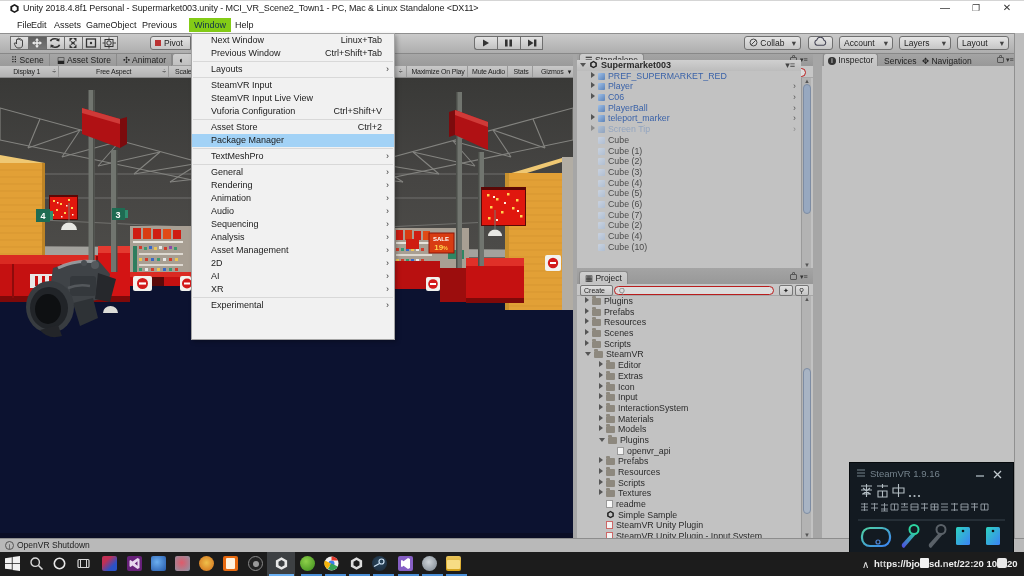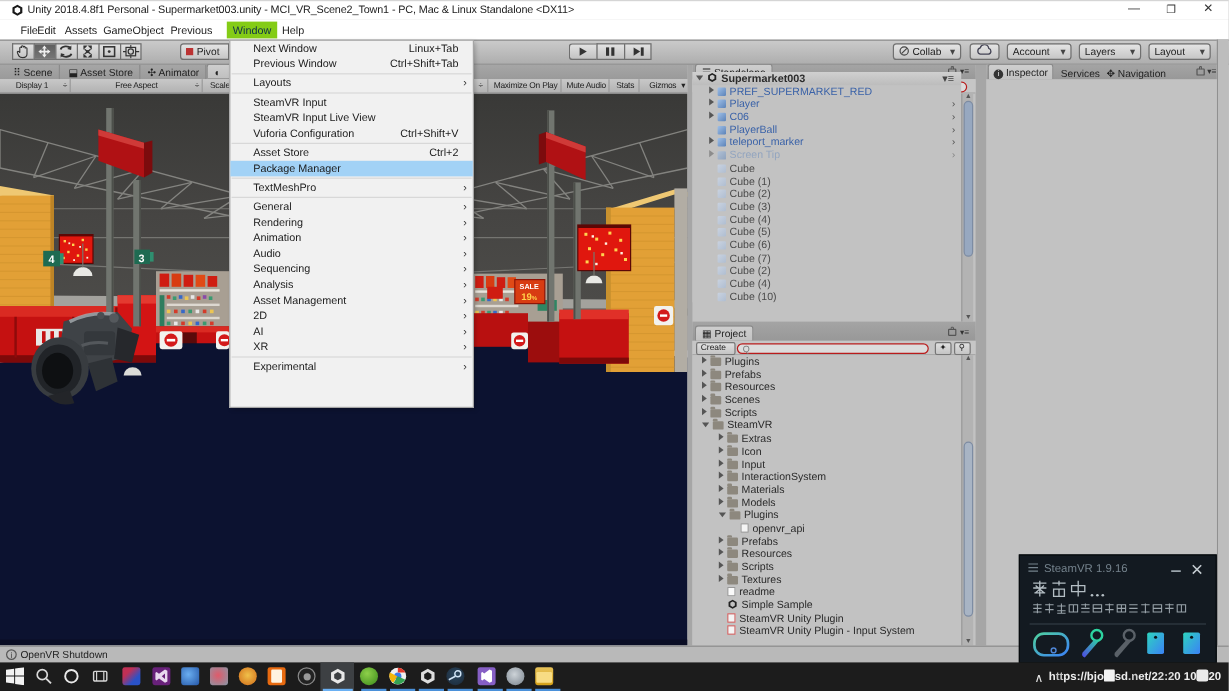--- a/index.html
+++ b/index.html
@@ -437,20 +437,21 @@
   </div>
 <div class="createbtn" style="left:779px;top:285px;width:14px">✦</div>
 <div class="createbtn" style="left:795px;top:285px;width:14px">⚲</div>
 <div class="abs" style="left:577px;top:296px;width:224px;height:242px;background:#c2c2c2;overflow:hidden" id="projtree">
 <div class="trow"><span style="margin-left:8px"></span><span class="tw"></span><span class="folder"></span>Plugins</div>
 <div class="trow"><span style="margin-left:8px"></span><span class="tw"></span><span class="folder"></span>Prefabs</div>
 <div class="trow"><span style="margin-left:8px"></span><span class="tw"></span><span class="folder"></span>Resources</div>
 <div class="trow"><span style="margin-left:8px"></span><span class="tw"></span><span class="folder"></span>Scenes</div>
 <div class="trow"><span style="margin-left:8px"></span><span class="tw"></span><span class="folder"></span>Scripts</div>
 <div class="trow"><span style="margin-left:8px"></span><span class="twd"></span><span class="folder"></span>SteamVR</div>
+<div class="trow"><span style="margin-left:22px"></span><span class="tw"></span><span class="folder"></span>Editor</div>
 <div class="trow"><span style="margin-left:22px"></span><span class="tw"></span><span class="folder"></span>Extras</div>
 <div class="trow"><span style="margin-left:22px"></span><span class="tw"></span><span class="folder"></span>Icon</div>
 <div class="trow"><span style="margin-left:22px"></span><span class="tw"></span><span class="folder"></span>Input</div>
 <div class="trow"><span style="margin-left:22px"></span><span class="tw"></span><span class="folder"></span>InteractionSystem</div>
 <div class="trow"><span style="margin-left:22px"></span><span class="tw"></span><span class="folder"></span>Materials</div>
 <div class="trow"><span style="margin-left:22px"></span><span class="tw"></span><span class="folder"></span>Models</div>
 <div class="trow"><span style="margin-left:22px"></span><span class="twd"></span><span class="folder"></span>Plugins</div>
 <div class="trow"><span style="margin-left:40px"></span><span class="doc"></span>openvr_api</div>
 <div class="trow"><span style="margin-left:22px"></span><span class="tw"></span><span class="folder"></span>Prefabs</div>
 <div class="trow"><span style="margin-left:22px"></span><span class="tw"></span><span class="folder"></span>Resources</div>

